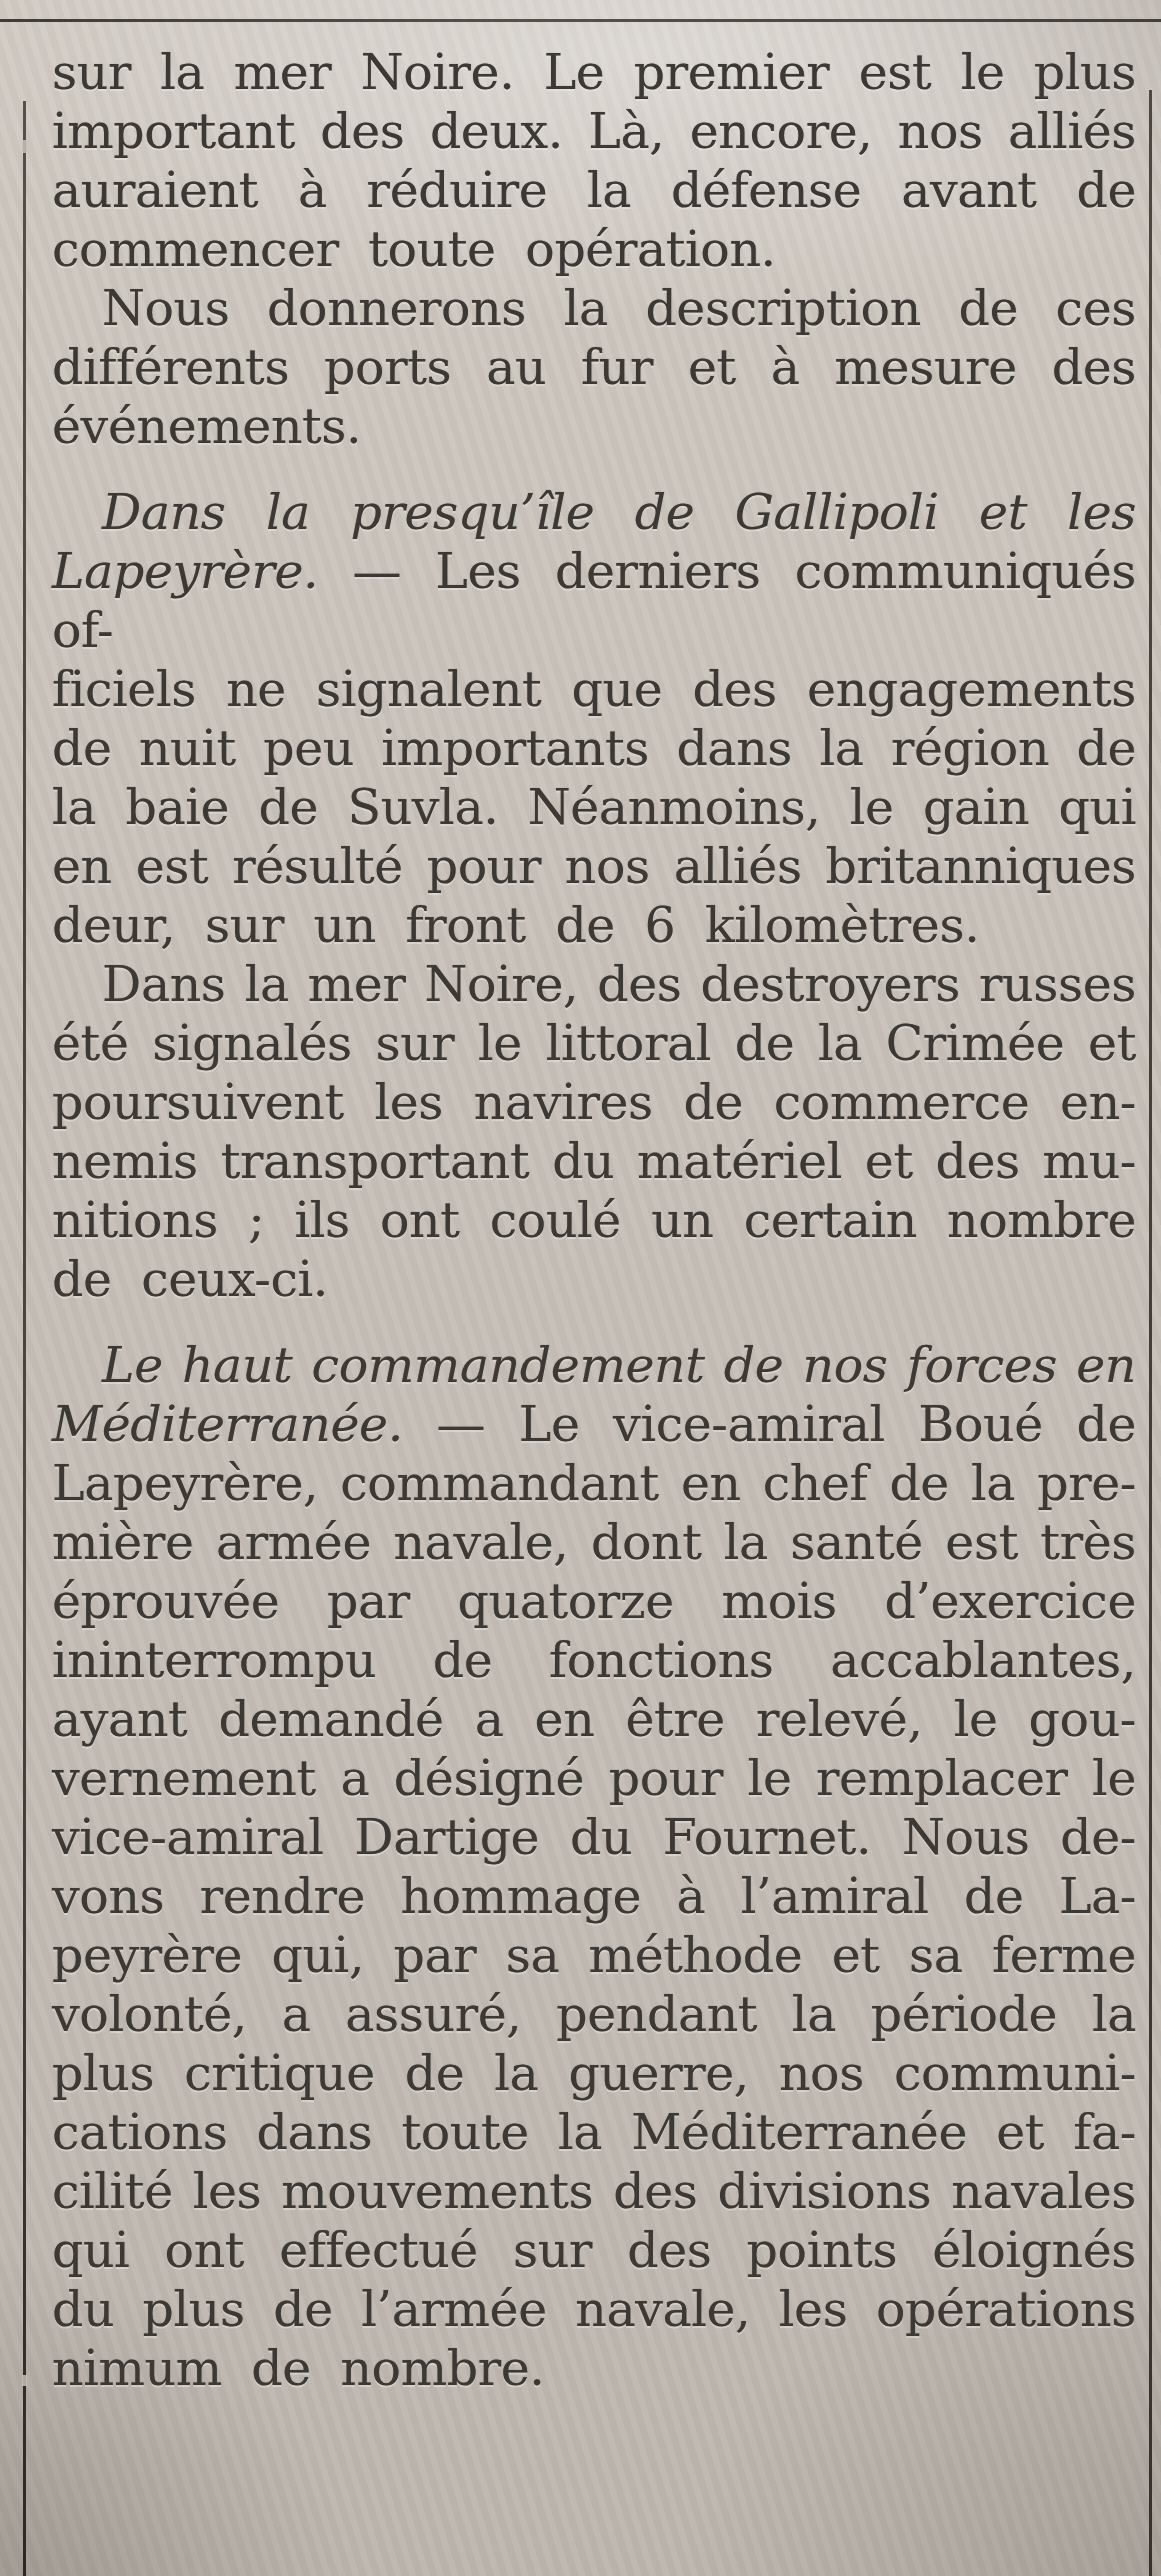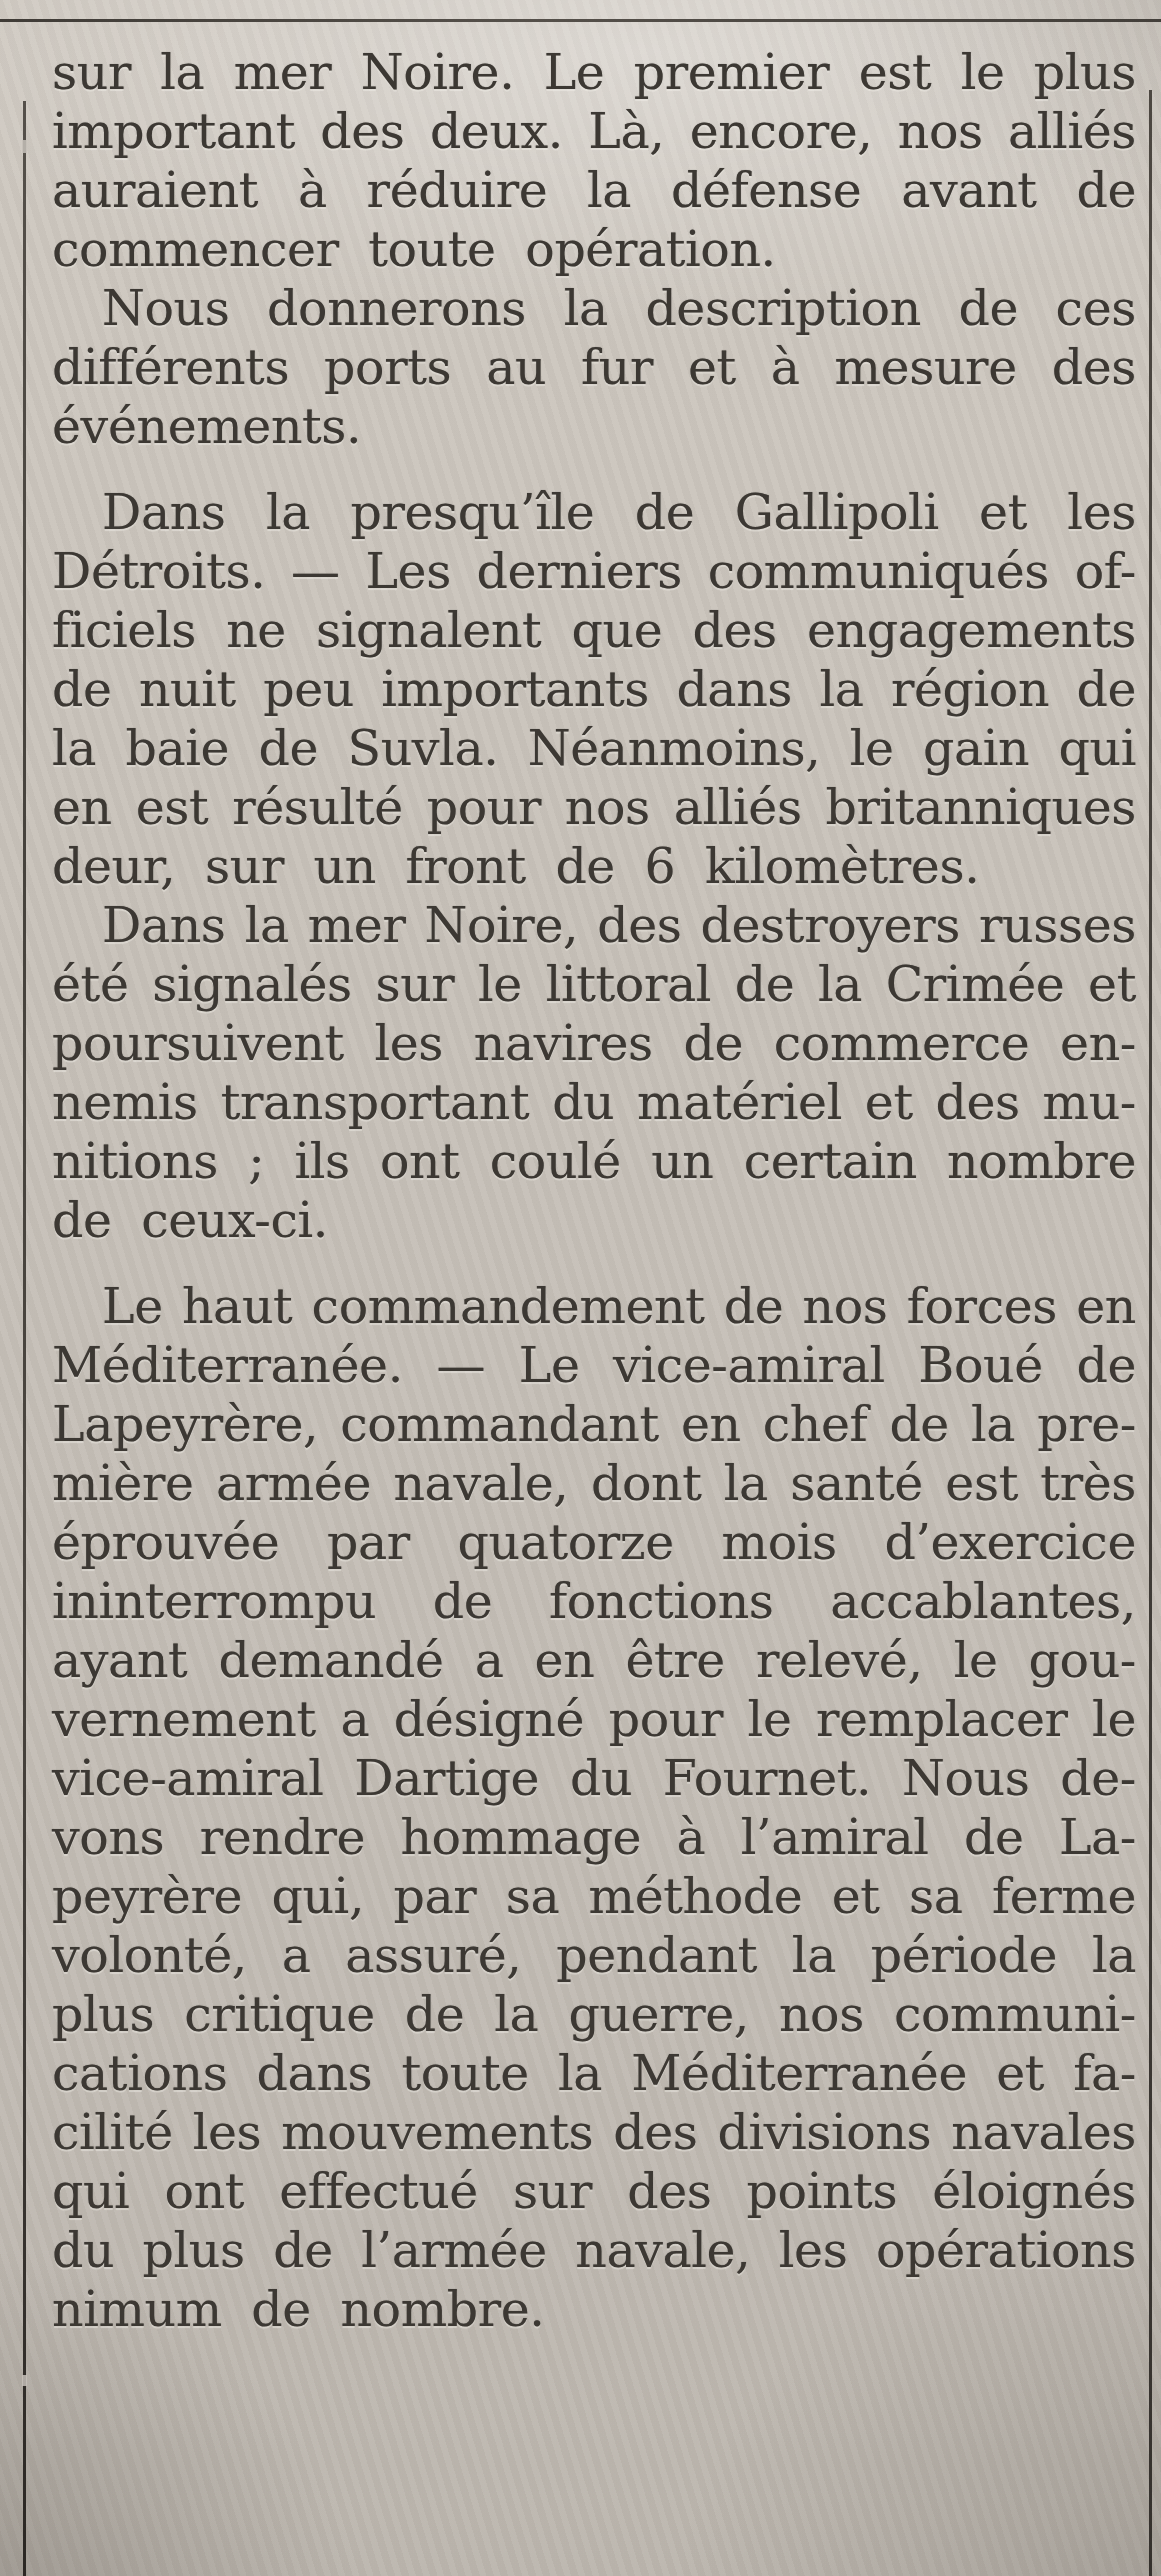--- a/index.html
+++ b/index.html
@@ -33,21 +33,21 @@
   .column{
     position:absolute;left:52px;top:43px;width:1084px;
     font-size:49px;line-height:59px;letter-spacing:-0.4px;
     color:#3c3833;
     text-shadow:0 1.8px 0.9px rgba(246,243,237,0.45), 0 0 0.9px rgba(42,38,34,0.55);
   }
   .line{text-align:justify;text-align-last:justify;white-space:normal;}
   .line.indent{padding-left:50px;}
   .line.gap{margin-top:27px;}
   .line.plast{text-align:center;text-align-last:left;word-spacing:14.4px;}
-  .it{}
+  .it{font-style:italic;}
   .rm{font-style:normal;}
 </style>
 </head>
 <body>
 
 <div class="page">
   <div class="top-rule"></div>
   <div class="left-rule">
     <span class="nick" style="top:39px;height:12.6px;"></span>
     <span class="nick" style="top:2274px;height:10.8px;"></span>
@@ -55,21 +55,21 @@
   <div class="right-rule"></div>
   <div class="column" id="column">
       <div class="line"><span class="it"></span><span class="rm">sur la mer Noire. Le premier est le plus</span></div>
       <div class="line"><span class="it"></span><span class="rm">important des deux. Là, encore, nos alliés</span></div>
       <div class="line"><span class="it"></span><span class="rm">auraient à réduire la défense avant de</span></div>
       <div class="line plast"><span class="it"></span><span class="rm">commencer toute opération.</span></div>
       <div class="line indent"><span class="it"></span><span class="rm">Nous donnerons la description de ces</span></div>
       <div class="line"><span class="it"></span><span class="rm">différents ports au fur et à mesure des</span></div>
       <div class="line plast"><span class="it"></span><span class="rm">événements.</span></div>
       <div class="line indent gap"><span class="it">Dans la presqu’île de Gallipoli et les</span><span class="rm"></span></div>
-      <div class="line"><span class="it">Détroits.</span><span class="rm"> — Les derniers communiqués of-</span></div>
+      <div class="line"><span class="it">Lapeyrère.</span><span class="rm"> — Les derniers communiqués of-</span></div>
       <div class="line"><span class="it"></span><span class="rm">ficiels ne signalent que des engagements</span></div>
       <div class="line"><span class="it"></span><span class="rm">de nuit peu importants dans la région de</span></div>
       <div class="line"><span class="it"></span><span class="rm">la baie de Suvla. Néanmoins, le gain qui</span></div>
       <div class="line"><span class="it"></span><span class="rm">en est résulté pour nos alliés britanniques</span></div>
       <div class="line plast"><span class="it"></span><span class="rm">deur, sur un front de 6 kilomètres.</span></div>
       <div class="line indent"><span class="it"></span><span class="rm">Dans la mer Noire, des destroyers russes</span></div>
       <div class="line"><span class="it"></span><span class="rm">été signalés sur le littoral de la Crimée et</span></div>
       <div class="line"><span class="it"></span><span class="rm">poursuivent les navires de commerce en-</span></div>
       <div class="line"><span class="it"></span><span class="rm">nemis transportant du matériel et des mu-</span></div>
       <div class="line"><span class="it"></span><span class="rm">nitions ; ils ont coulé un certain nombre</span></div>

